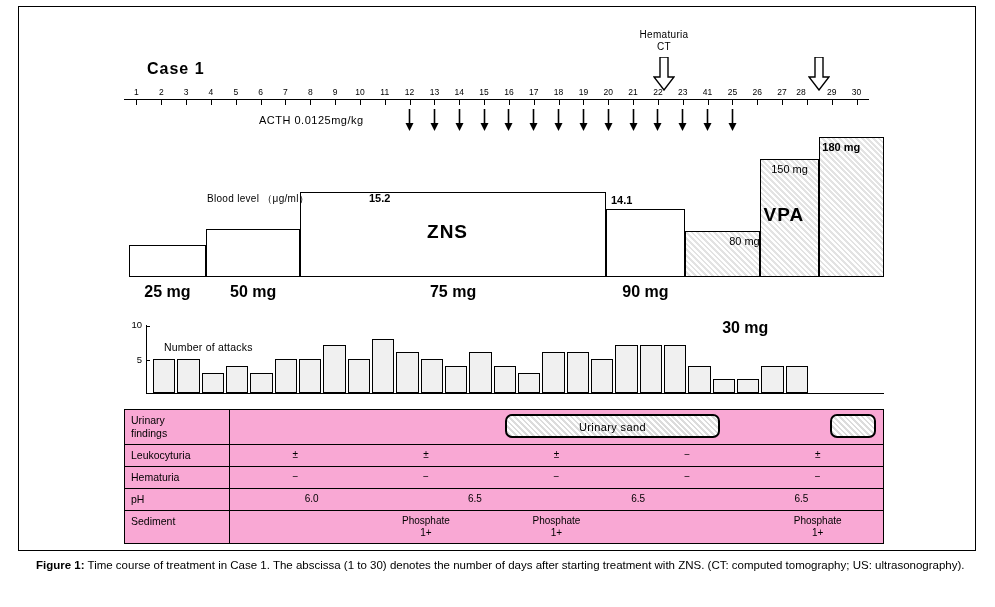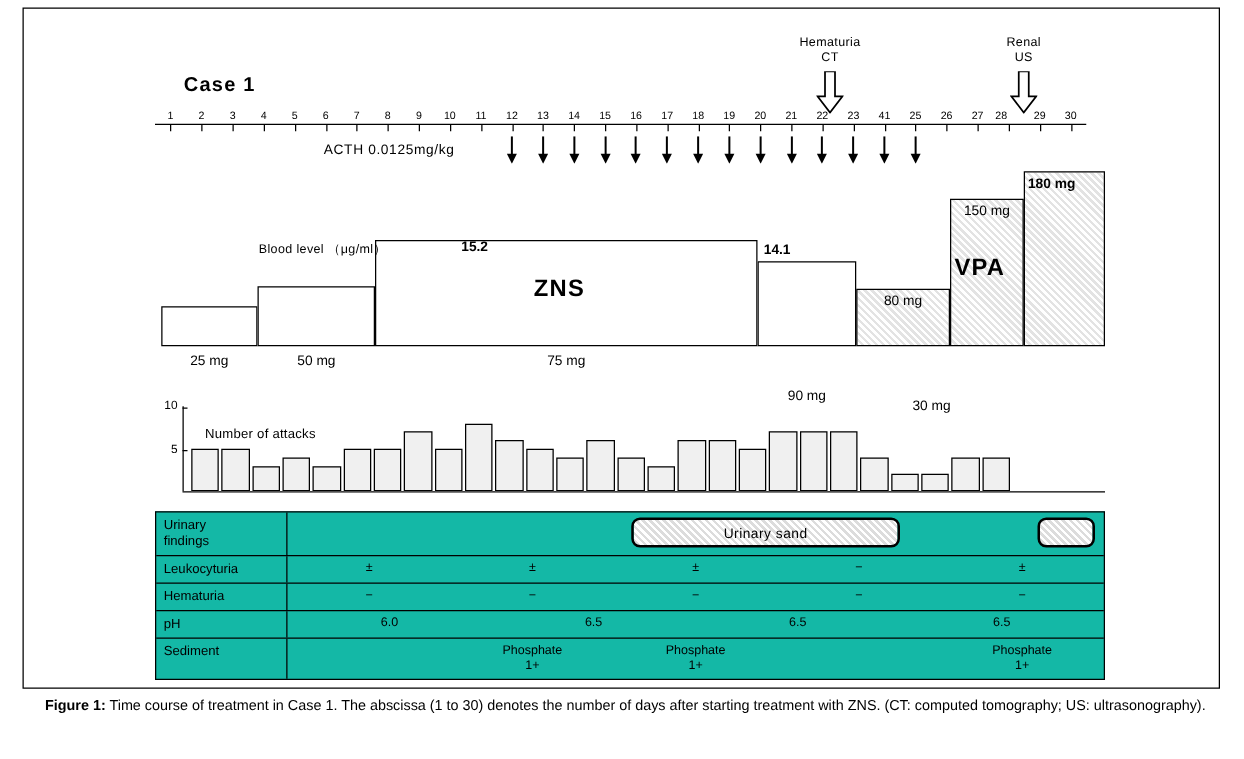--- a/index.html
+++ b/index.html
@@ -90,22 +90,23 @@
     background-image: none;
   }
   .block-name {
     position: absolute;
     font-size: 19px;
     font-weight: bold;
     letter-spacing: 1px;
   }
   .dose-caption {
     position: absolute;
-    font-size: 11px;
-    text-align: center;
+    font-size: 16px;
+    text-align: center;
+    font-weight: bold;
   }
   .in-block-label {
     position: absolute;
     font-size: 11px;
     text-align: center;
   }
   #bloodlevel-label {
     position: absolute;
     font-size: 10px;
     letter-spacing: 0.3px;
@@ -148,21 +149,21 @@
     border: 1px solid #000;
     background: #f0f0f0;
     bottom: 0;
   }
 
   
   #findings-table {
     position: absolute;
     border: 1px solid #000;
     box-sizing: border-box;
-    background: #14b8a6;
+    background: #f9a8d4;
   }
   #findings-table .row {
     display: flex;
     box-sizing: border-box;
   }
   #findings-table .row + .row {
     border-top: 1px solid #000;
   }
   #findings-table .rowlabel {
     width: 105px;
@@ -216,24 +217,20 @@
 <div id="figure">
 
   <div class="abs marker-label" style="left:590px; top:22px; width:110px;">
     <div>Hematuria</div>
     <div>CT</div>
   </div>
   <svg class="abs hollow-arrow" style="left:634px; top:50px;" viewBox="0 0 22 34">
     <polygon points="7,0 15,0 15,20 21,20 11,33 1,20 7,20" fill="#fff" stroke="#000" stroke-width="1.4"></polygon>
   </svg>
 
-  <div class="abs marker-label" style="left:745px; top:22px; width:110px;">
-    <div>Renal</div>
-    <div>US</div>
-  </div>
   <svg class="abs hollow-arrow" style="left:789px; top:50px;" viewBox="0 0 22 34">
     <polygon points="7,0 15,0 15,20 21,20 11,33 1,20 7,20" fill="#fff" stroke="#000" stroke-width="1.4"></polygon>
   </svg>
 
   <div class="abs" id="case-title" style="left:128px; top:53px;">Case 1</div>
 
   <div class="abs" id="axis-line" style="left:105px; top:92px; width:745px; height:1px;">
     <div id="ticks-holder" style="position:absolute; left:0; top:0; width:100%; height:1px;">
         <div class="tick" style="left: 12.4167px;"></div>
         <div class="tick-label" style="left: 12.4167px;">1</div>
@@ -358,37 +355,37 @@
       </svg>
     </div>
 
   <div class="abs" id="blocks-area" style="left:105px; top:110px; width:760px; height:160px;">
       <div class="dose-block plain" style="left: 4.96667px; width: 76.9833px; height: 32px; top: 128px;"></div>
       <div class="dose-block plain" style="left: 81.95px; width: 94.3667px; height: 48px; top: 112px;"></div>
       <div class="dose-block plain" style="left: 176.317px; width: 305.45px; height: 85px; top: 75px;"></div>
       <div class="block-name" style="left: 303.042px; top: 103.5px;">ZNS</div>
       <div class="dose-block plain" style="left: 481.767px; width: 79.4667px; height: 68px; top: 92px;"></div>
       <div class="dose-block" style="left: 561.233px; width: 74.5px; height: 46px; top: 114px;"></div>
-      <div class="in-block-label" style="left: 561.233px; width: 74.5px; top: 118px;">80 mg</div>
+      <div class="in-block-label" style="left: 561.233px; width: 74.5px; top: 118px; text-align: right;">80 mg</div>
       <div class="dose-block" style="left: 635.733px; width: 59.6px; height: 118px; top: 42px;"></div>
       <div class="block-name" style="left: 639.533px; top: 87px;">VPA</div>
       <div class="in-block-label" style="left: 635.733px; width: 59.6px; top: 46px;">150 mg</div>
       <div class="dose-block" style="left: 695.333px; width: 64.5667px; height: 140px; top: 20px;"></div>
       <div class="in-block-label" style="left: 695.333px; width: 44px; top: 24px; font-weight: bold;">180 mg</div>
     </div>
 
   <div id="bloodlevel-label" style="left:188px; top:185px;">Blood level （μg/ml）</div>
   <div class="blood-value" style="left:350px; top:185px;">15.2</div>
   <div class="blood-value" style="left:592px; top:187px;">14.1</div>
 
   <div class="abs" id="dose-captions" style="left:105px; top:276px; width:760px; height:16px;">
       <div class="dose-caption" style="left: 4.96667px; width: 76.9833px; top: 0px;">25 mg</div>
       <div class="dose-caption" style="left: 81.95px; width: 94.3667px; top: 0px;">50 mg</div>
       <div class="dose-caption" style="left: 176.317px; width: 305.45px; top: 0px;">75 mg</div>
-      <div class="dose-caption" style="left: 481.767px; width: 79.4667px; top: 0px; margin-top: 28px;">90 mg</div>
+      <div class="dose-caption" style="left: 481.767px; width: 79.4667px; top: 0px;">90 mg</div>
       <div class="dose-caption" style="left: 584px; width: 74.5px; top: 0px; margin-top: 36px;">30 mg</div>
     </div>
 
   <div class="abs" id="attacks-chart" style="left:105px; top:318px; width:760px; height:72px;">
     <div id="attacks-axis" style="left:22px; top:0px; height:68px;"></div>
     <div id="attacks-baseline" style="left:22px; top:68px; width:738px;"></div>
     <div class="att-tick-label" style="left:0px; top:-6px;">10</div>
     <div class="att-tick-label" style="left:0px; top:29px;">5</div>
     <div class="att-tick" style="left:22px; top:1px;"></div>
     <div class="att-tick" style="left:22px; top:35px;"></div>

